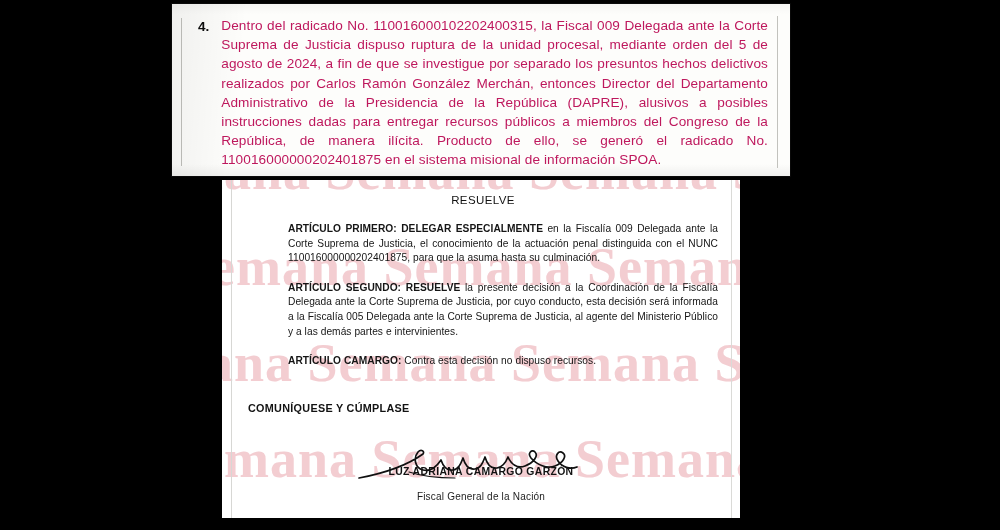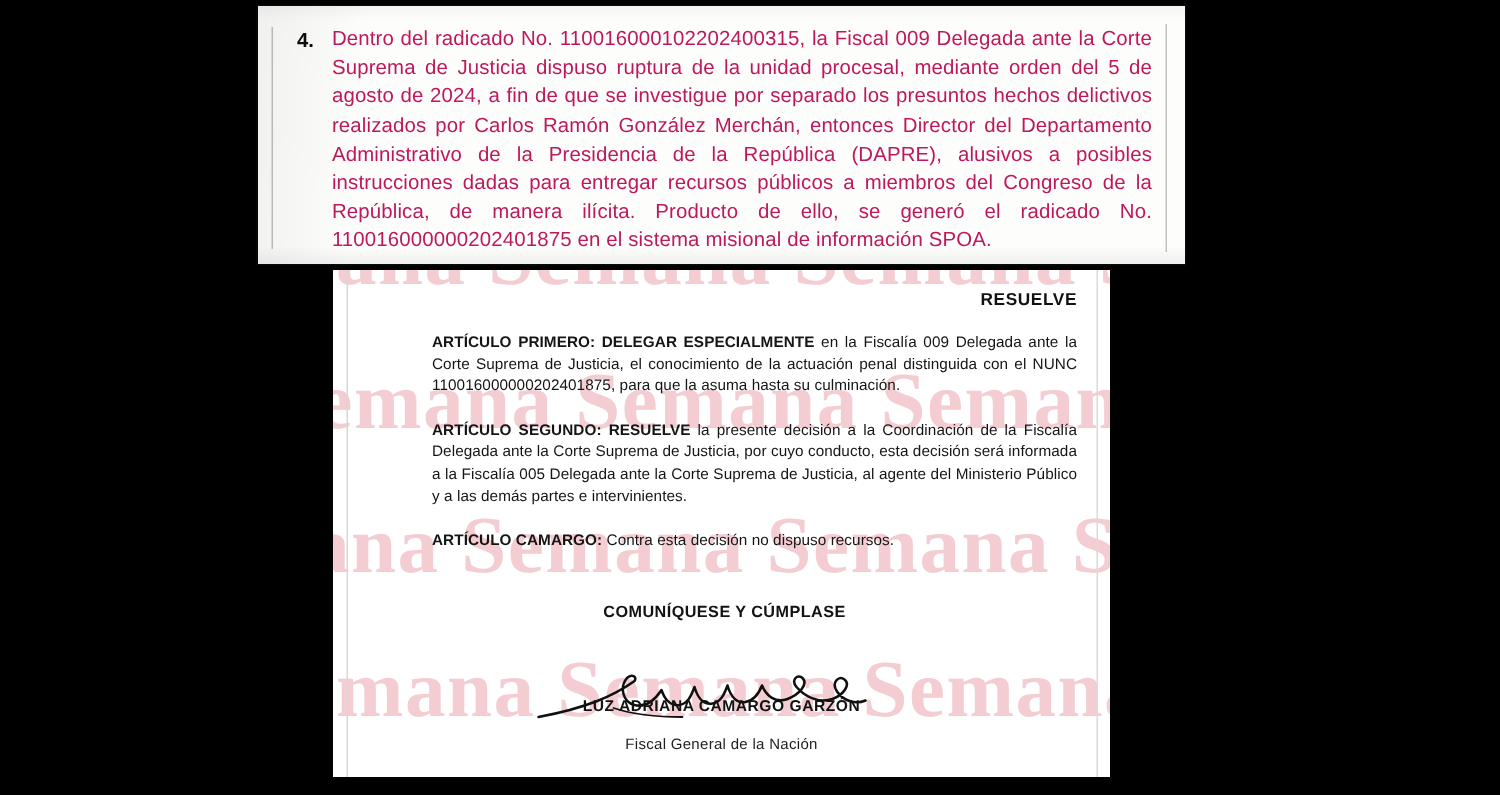--- a/index.html
+++ b/index.html
@@ -131,41 +131,41 @@
     position: absolute;
     right: 8px;
     top: 0;
     width: 1px;
     height: 338px;
     background: #dadad7;
     z-index: 1;
   }
 
   .resuelve {
-    text-align: right;
+    text-align: center;
     font-size: 11.5px;
-    font-weight: bold;
+    font-weight: normal;
     color: #121212;
     letter-spacing: 0.4px;
     margin: 4px 0 16px 0;
   }
   .article {
     font-size: 10.2px;
     line-height: 14.6px;
     color: #151515;
     text-align: justify;
     margin-bottom: 15px;
     letter-spacing: 0.05px;
     margin-left: 40px;
   }
   .article .lead {
     font-weight: bold;
   }
   .comuniquese {
-    text-align: center;
+    text-align: left;
     font-size: 10.8px;
     font-weight: bold;
     color: #121212;
     letter-spacing: 0.3px;
     margin: 33px 0 18px 0;
   }
   .date-line {
     display: flex;
     align-items: baseline;
     justify-content: center;

